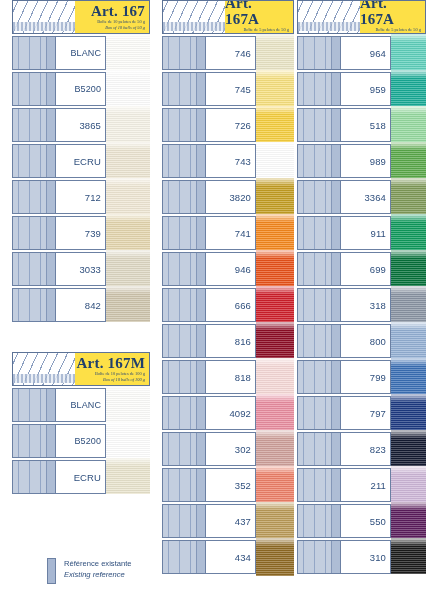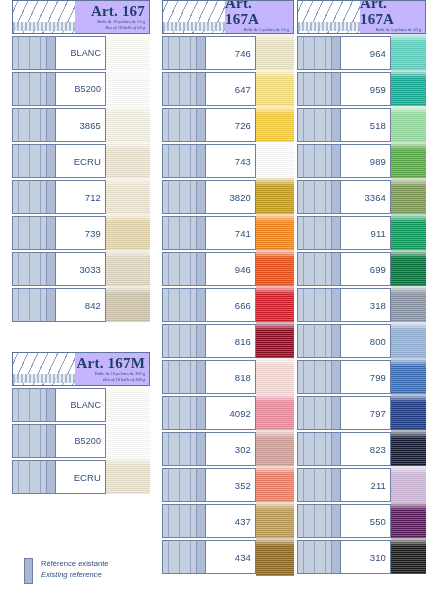--- a/index.html
+++ b/index.html
@@ -16,21 +16,21 @@
   .column { position: absolute; top: 0; }
   #col-1 { left: 12px;  width: 138px; }
   #col-2 { left: 162px; width: 132px; }
   #col-3 { left: 297px; width: 129px; }
 
   
   .art-header {
     position: relative;
     height: 34px;
     border: 1px solid #5d7397;
-    background: #c4b5fd;
+    background: #fde047;
     overflow: hidden;
     display: flex;
     align-items: stretch;
   }
   .art-header .skein {
     width: 62px;
     position: relative;
     background: #ffffff;
     overflow: hidden;
     flex: 0 0 62px;
@@ -145,21 +145,21 @@
 
   
   .row .thread { margin: -2px 0 -2px 0; }
 
   
   #m-block { margin-top: 30px; }
 
   
   #legend {
     position: absolute;
-    left: 0; top: 558px;
+    left: 23px; top: 558px;
     width: 160px;
     display: flex;
     align-items: flex-start;
     padding-left: 24px;
   }
   #legend .chip {
     flex: 0 0 9px;
     width: 9px; height: 26px;
     background: #a7b7d2;
     border: 1px solid #6b80a3;
@@ -377,21 +377,21 @@
               <div class="weave"></div>
               <div class="gloss" style="top: 0px; height: 8px;"></div>
               <div class="gap"></div>
             </div>
           </div>
           <div class="row">
             <div class="icon-box">
               <div class="stripes"></div>
               <div class="endcap"></div>
             </div>
-            <div class="code-box">647</div>
+            <div class="code-box">745</div>
             <div class="thread">
               <div class="fill" style="background: rgb(247, 224, 127);"></div>
               <div class="weave"></div>
               <div class="gloss" style="top: 0px; height: 8px;"></div>
               <div class="gap"></div>
             </div>
           </div>
           <div class="row">
             <div class="icon-box">
               <div class="stripes"></div>

